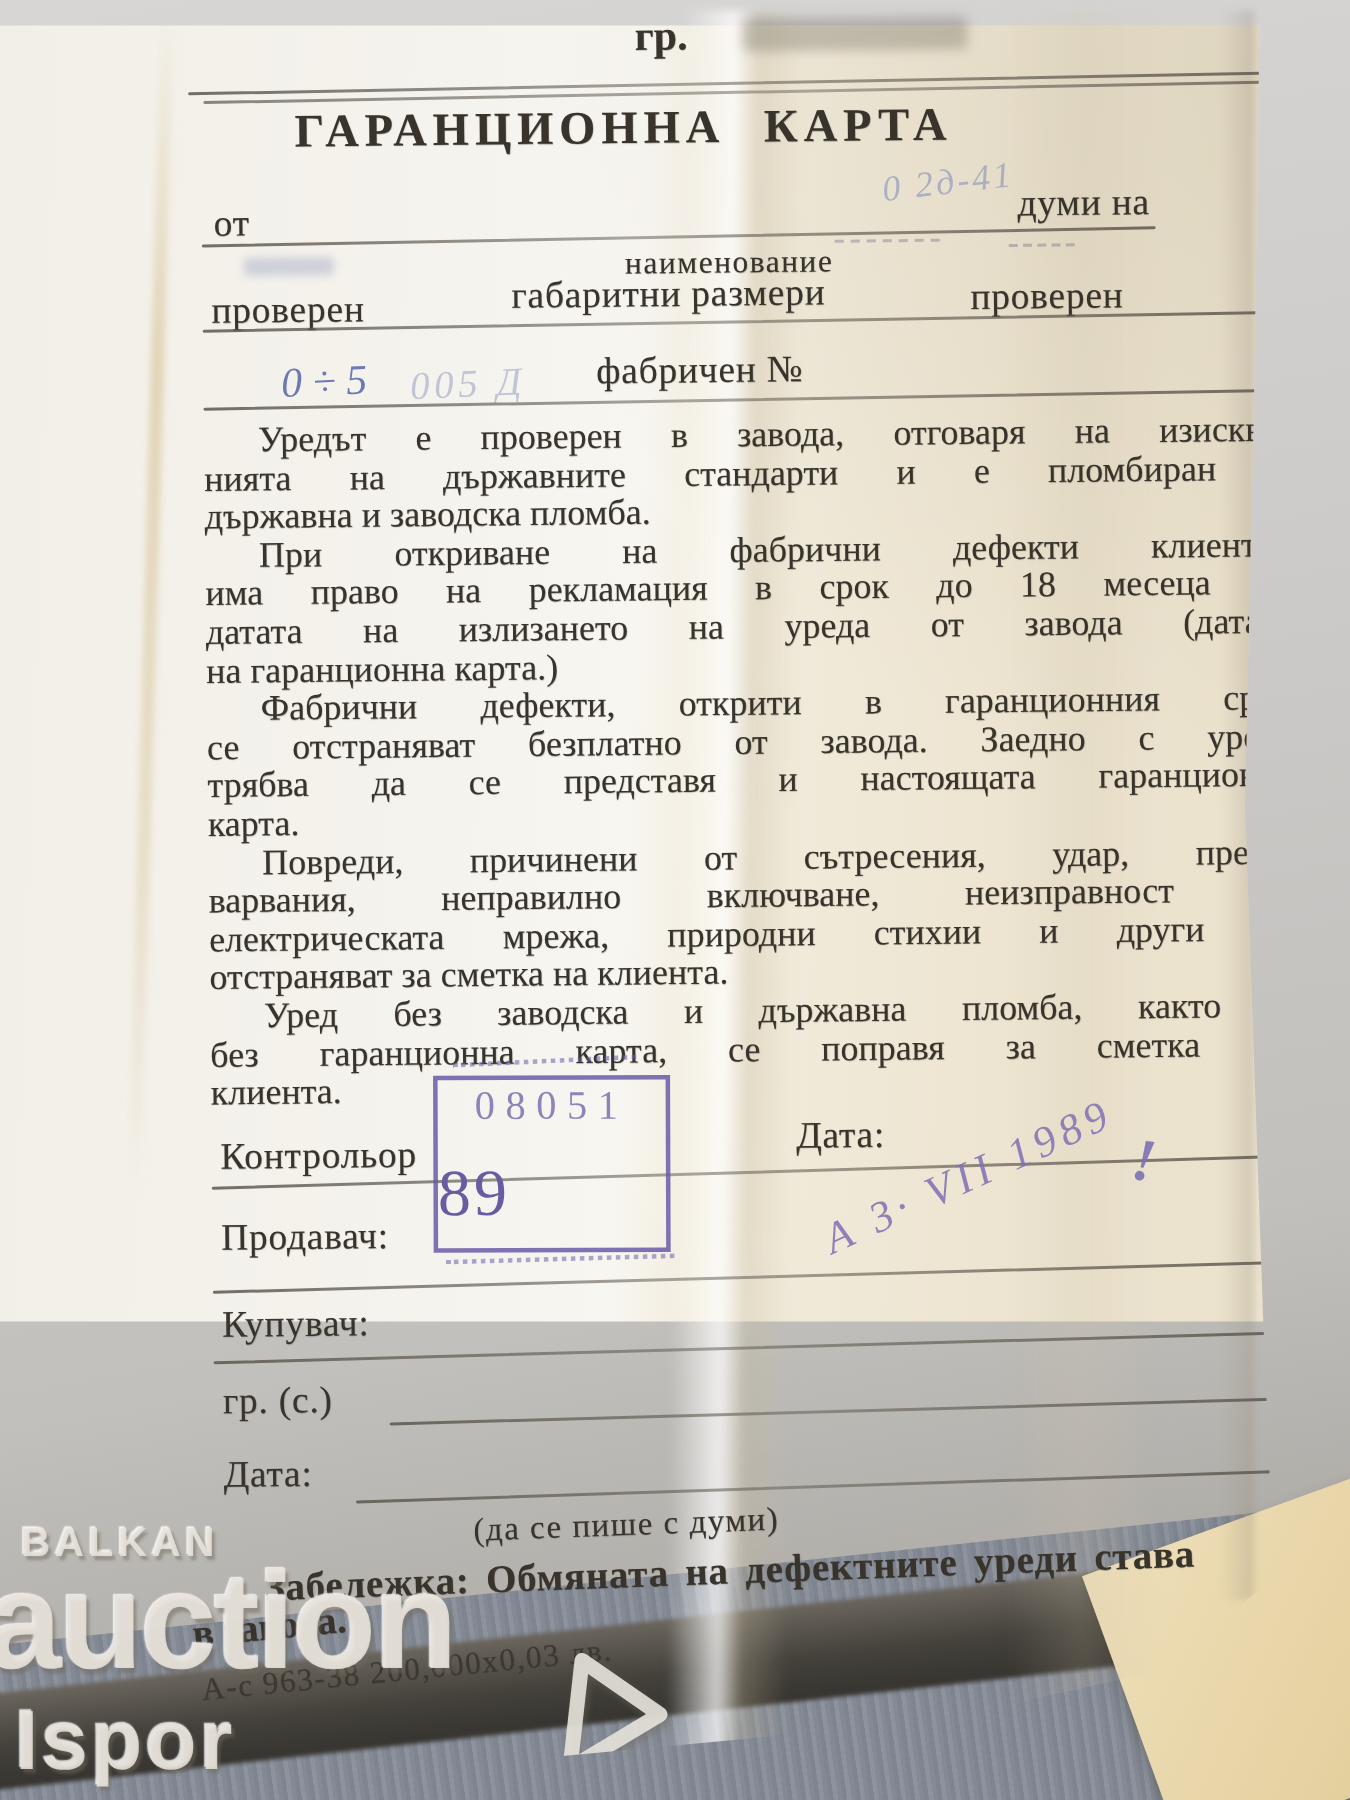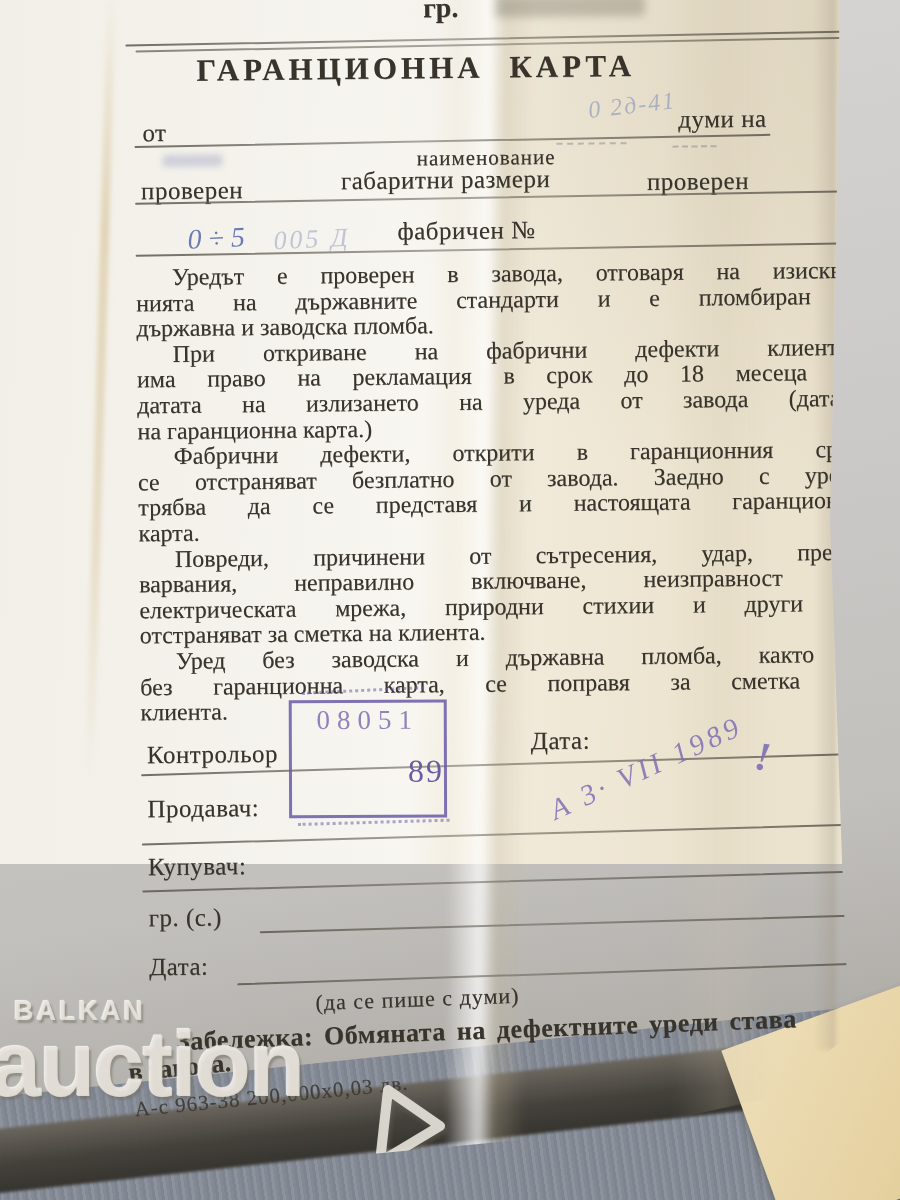--- a/index.html
+++ b/index.html
@@ -22,21 +22,21 @@
     filter:blur(1.5px);
   }
   .under-paper{
     left:748px;top:1002px;width:250px;height:200px;
     transform:rotate(-20deg);
     background:linear-gradient(135deg,#eedfba 0%,#e6d2a2 60%,#dcc693 100%);
     box-shadow:0 6px 10px rgba(60,55,45,.45);
   }
   
   .paper{
-    left:0;top:0;width:900px;height:864px;
+    left:0;top:17px;width:900px;height:864px;
     clip-path:polygon(-20px -20px,840px -20px,836px 250px,830px 520px,842px 860px,848px 1005px,852px 1032px,
       800px 1076px,760px 1100px,650px 1124px,500px 1142px,350px 1156px,150px 1178px,0px 1192px,-20px 1194px);
     background:
       radial-gradient(ellipse at 96% 3%,rgba(188,176,152,.28),transparent 42%),
       linear-gradient(92deg,#f2efe8 0%,#f5f3ed 34%,#f8f6f1 47%,#f2ecdd 53%,#ede5d1 74%,#eae1cc 100%);
   }
   .crease-stain{
     left:96px;top:-10px;width:9px;height:790px;
     background:linear-gradient(180deg,rgba(211,190,142,0) 0%,rgba(211,190,142,.55) 30%,rgba(211,190,142,.35) 72%,rgba(211,190,142,0) 100%);
     transform:rotate(1.6deg);filter:blur(2px);
@@ -73,21 +73,21 @@
   .pline.last{text-align-last:left;}
   .hand{font-style:italic;white-space:nowrap;}
   .hand-blue{color:#8d97bf;}
   .hand-purple{color:#7f70b4;}
   .smudge{background:rgba(80,76,66,.28);filter:blur(4px);border-radius:4px;}
   .smudge-blue{background:rgba(120,130,175,.30);filter:blur(3px);border-radius:3px;}
   .marks{border-top:2px dashed rgba(95,95,120,.35);height:0;}
   
   .stamp-box{left:286px;top:699px;width:152px;height:112px;border:3.5px solid rgba(105,91,168,.85);transform:rotate(.4deg);}
   .stamp-num{left:0;right:0;top:2px;text-align:center;font-size:27px;letter-spacing:7px;color:#7667ac;opacity:.8;white-space:nowrap;}
-  .stamp-year{left:0;right:0;top:50px;text-align:right;font-size:32px;color:#6a5ba3;letter-spacing:2px;}
+  .stamp-year{left:0;right:0;top:50px;text-align:left;font-size:44px;color:#6a5ba3;letter-spacing:2px;}
   .stamp-marks{border-top:3px dotted rgba(108,94,170,.55);height:0;}
   
   .wm{pointer-events:none;font-family:"Liberation Sans","DejaVu Sans",sans-serif;font-weight:bold;
     color:rgba(231,227,219,.88);
     text-shadow:2px 3px 2px rgba(112,106,94,.5),-1px -1px 1px rgba(255,255,255,.85);
     white-space:nowrap;}
   .wm-balkan{left:14px;top:996px;font-size:27px;letter-spacing:3px;}
   .wm-auction{left:-10px;top:1012px;font-size:92px;letter-spacing:-2px;}
   .wm-ispor{left:10px;top:1110px;font-size:56px;letter-spacing:2px;}
   .wm-lens{left:372px;top:1082px;filter:drop-shadow(2px 3px 2px rgba(112,106,94,.5));}
@@ -187,17 +187,18 @@
       <div class="abs ink caption" style="left:310px;top:986px;font-size:22px;transform:rotate(-1.5deg);">(да се пише с думи)</div>
 
       <div class="abs ink bold" style="left:170px;top:1016px;font-size:26px;white-space:nowrap;transform:rotate(-1.5deg);letter-spacing:.5px;word-spacing:4px;">Забележка: Обмяната на дефектните уреди става</div>
       <div class="abs ink bold" style="left:122px;top:1050px;font-size:26px;white-space:nowrap;transform:rotate(-5deg);">в завода.</div>
 
       <div class="abs ink" style="left:128px;top:1094px;font-size:21px;white-space:nowrap;opacity:.85;transform:rotate(-5deg);transform-origin:left center;letter-spacing:1px;">А-с 963-38 200,000х0,03 лв.</div>
     </div>
 
     <div class="abs wm wm-balkan">BALKAN</div>
     <div class="abs wm wm-auction">auction</div>
+    <div class="abs wm wm-ispor">Ispor</div>
     <svg class="abs wm-lens" width="78" height="90" viewBox="0 0 78 90">
       <polygon points="8,80 68,44 16,8" fill="none" stroke="rgba(231,227,219,0.9)" stroke-width="10" stroke-linejoin="round"></polygon>
     </svg>
   </div>
 </div>
 
 </body></html>

